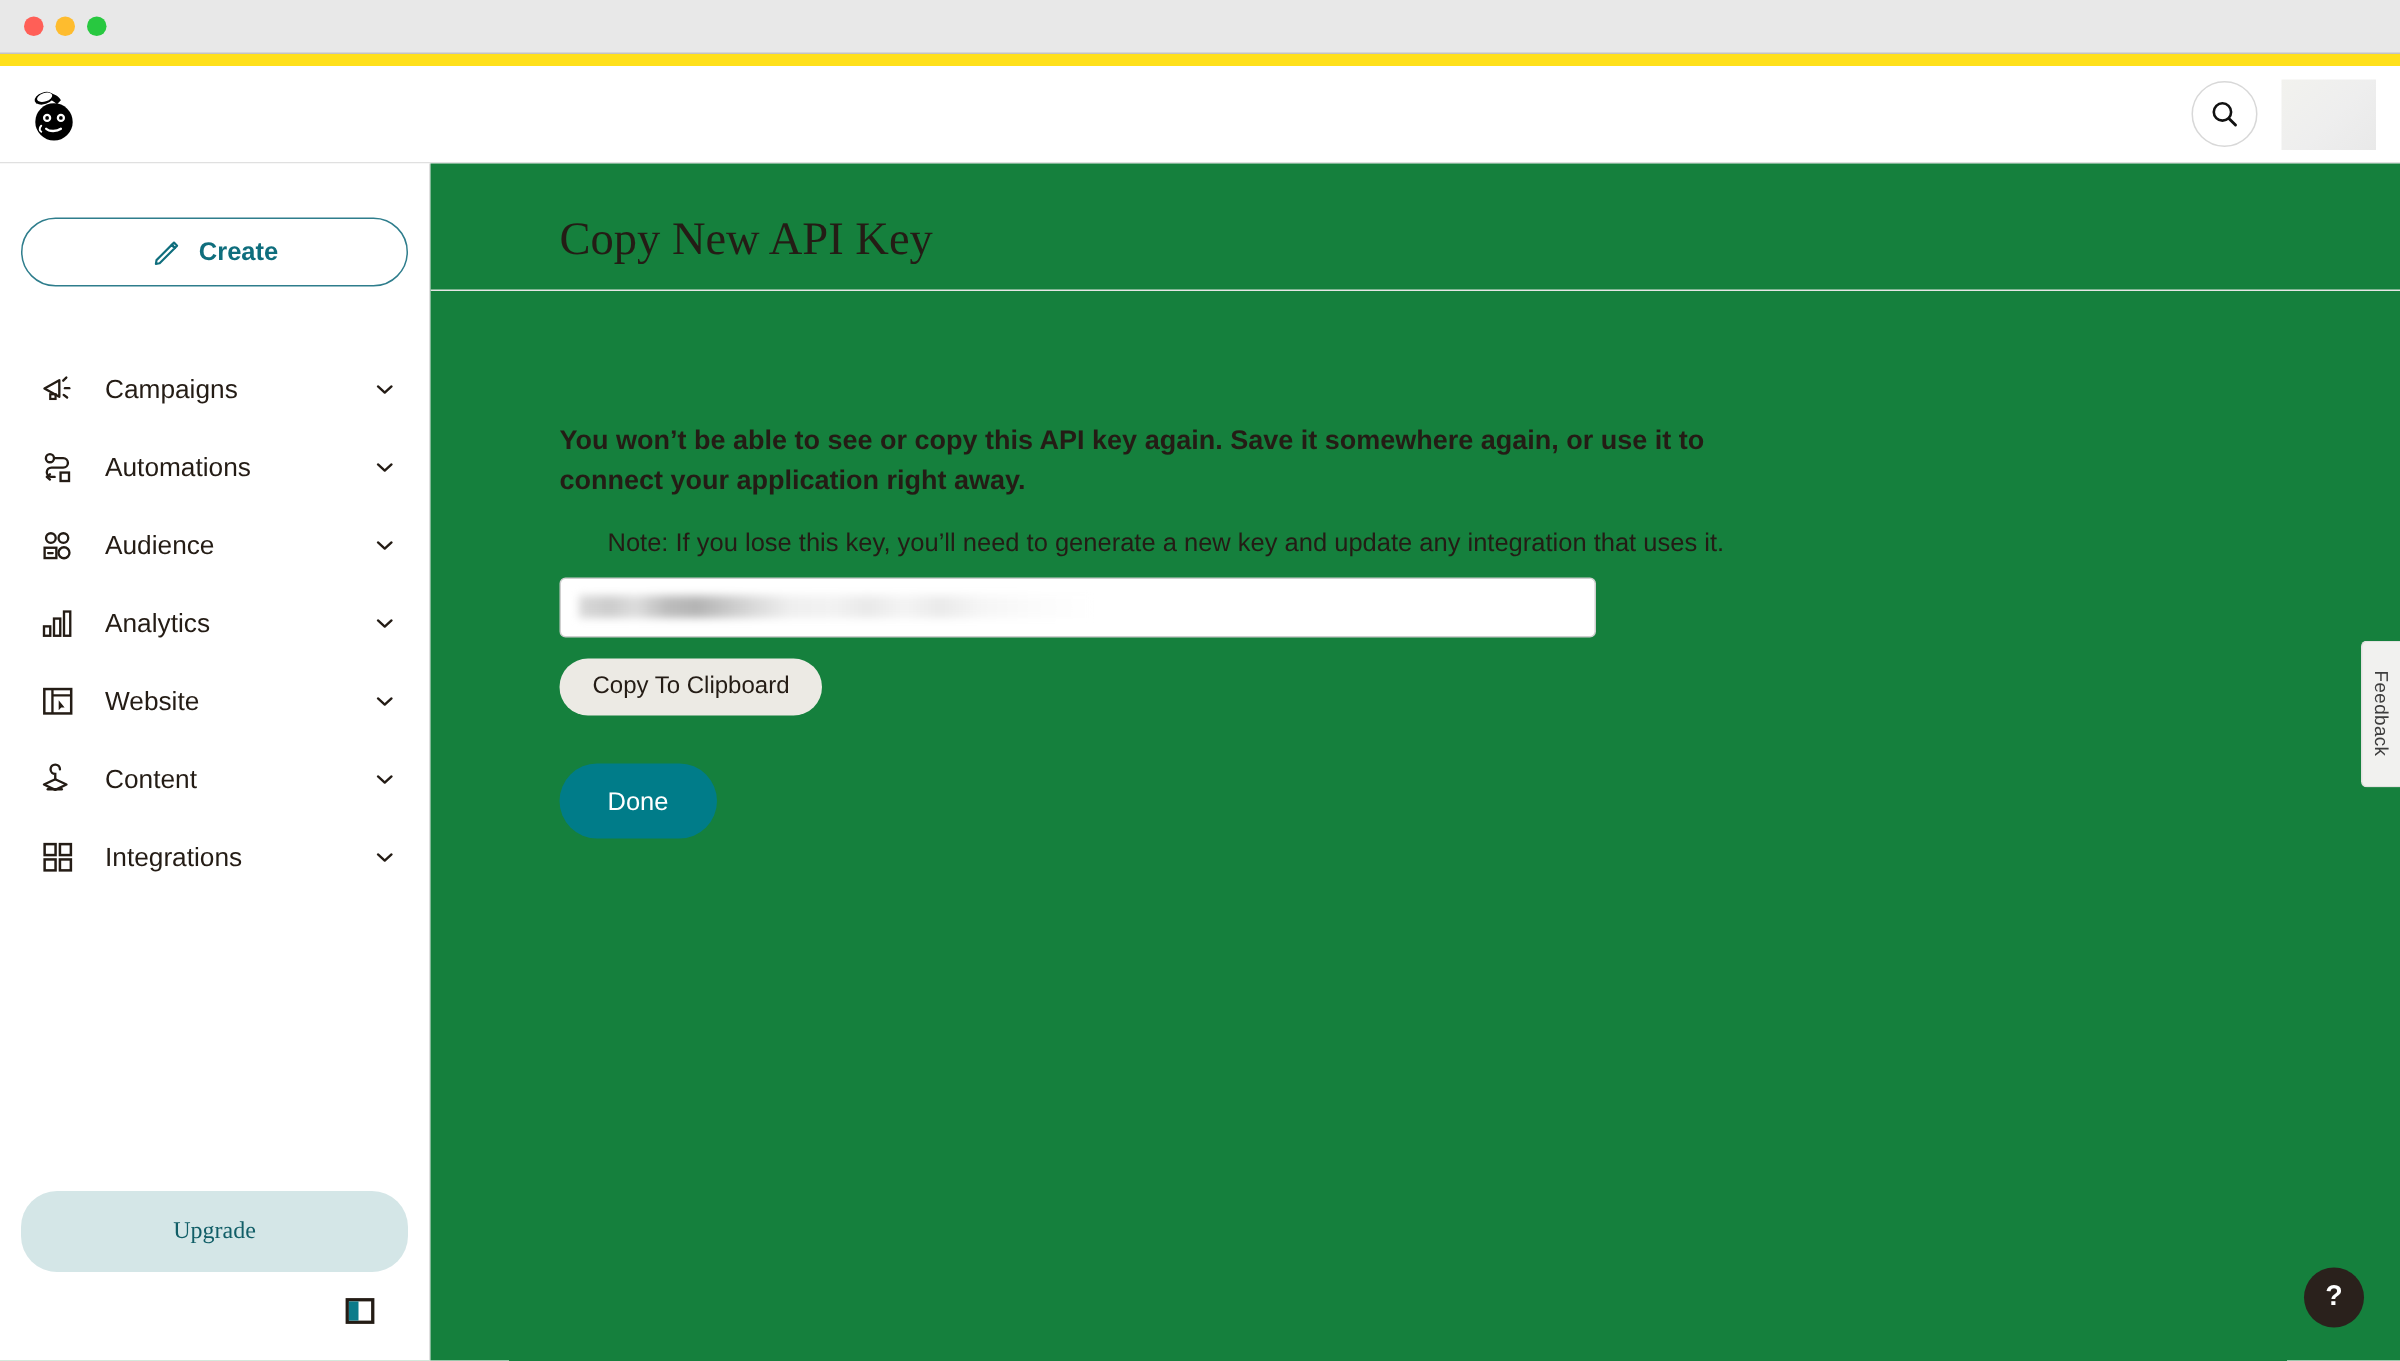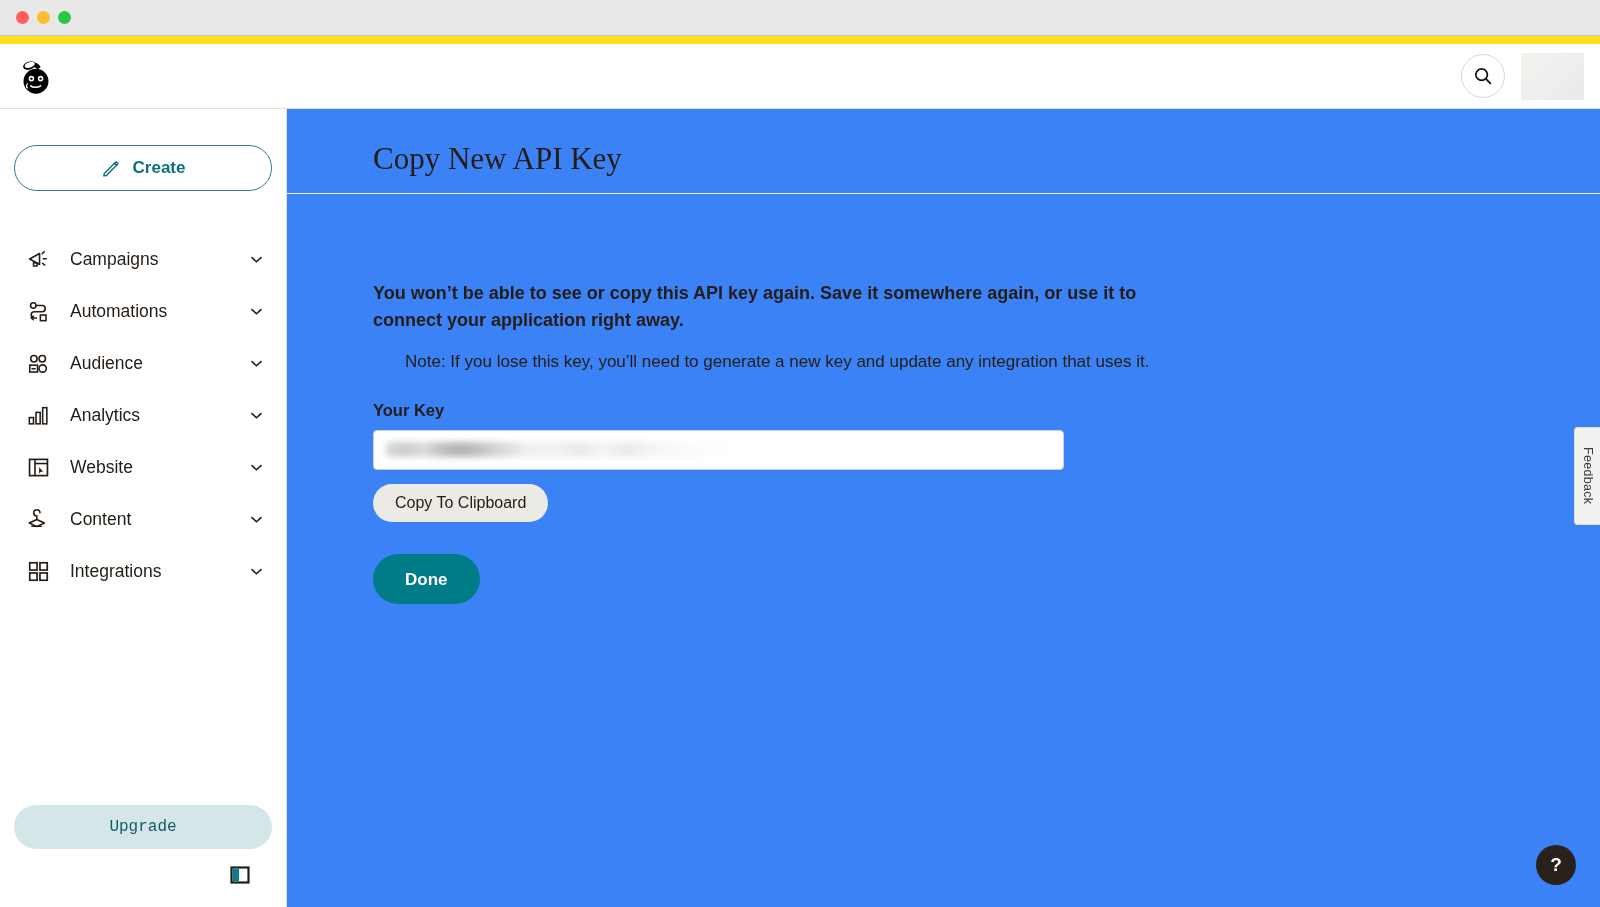--- a/index.html
+++ b/index.html
@@ -123,42 +123,42 @@
     font-size: 17.5px;
     flex: 1;
   }
   .chev { width: 16px; flex: 0 0 16px; display:flex; align-items:center; justify-content:center; }
 
   .sidebar-bottom {
     margin-top: auto;
     padding: 0 14px 18px;
   }
   .upgrade-btn {
-    height: 44px;
+    height: 54px;
     border-radius: 24px;
     background: #d4e6e7;
     color: #115e67;
     border: none;
     font-size: 16px;
     width: 100%;
     cursor: pointer;
-    font-family: Liberation Mono, monospace;
+    font-family: Liberation Serif, serif;
   }
   .collapse-row {
     display: flex;
     justify-content: flex-end;
     padding: 16px 22px 0 0;
   }
   .collapse-icon { cursor: pointer; }
 
   
   .content {
     flex: 1;
     position: relative;
-    background: #3b82f6;
+    background: #15803d;
     overflow: hidden;
   }
   .page-title-wrap {
     padding: 32px 0 0 86px;
     height: 85px;
     border-bottom: 1px solid #e6e6e6;
   }
   .page-title {
     font-family: "Liberation Serif", serif;
     font-size: 31px;
@@ -227,21 +227,21 @@
   }
   .done-btn {
     margin-top: 32px;
     height: 50px;
     padding: 16px 32px;
     border-radius: 26px;
     background: #007c89;
     border: none;
     color: #fff;
     font-size: 17px;
-    font-weight: bold;
+    font-weight: normal;
     cursor: pointer;
     font-family: "Liberation Sans", sans-serif;
   }
 
   
   .feedback-tab {
     position: absolute;
     right: 0;
     top: 318px;
     width: 26px;
@@ -476,21 +476,20 @@
   <div class="content">
 
     <div class="page-title-wrap">
       <h1 class="page-title">Copy New API Key</h1>
     </div>
 
     <div class="body-area">
       <p class="lede">You won’t be able to see or copy this API key again. Save it somewhere again, or use it to connect your application right away.</p>
       <p class="note">Note: If you lose this key, you’ll need to generate a new key and update any integration that uses it.</p>
 
-      <div class="field-label">Your Key</div>
 
       <div class="key-input">
         <div class="key-blur"></div>
       </div>
 
       <button class="copy-btn">Copy To Clipboard</button>
 
       <div>
         <button class="done-btn">Done</button>
       </div>

